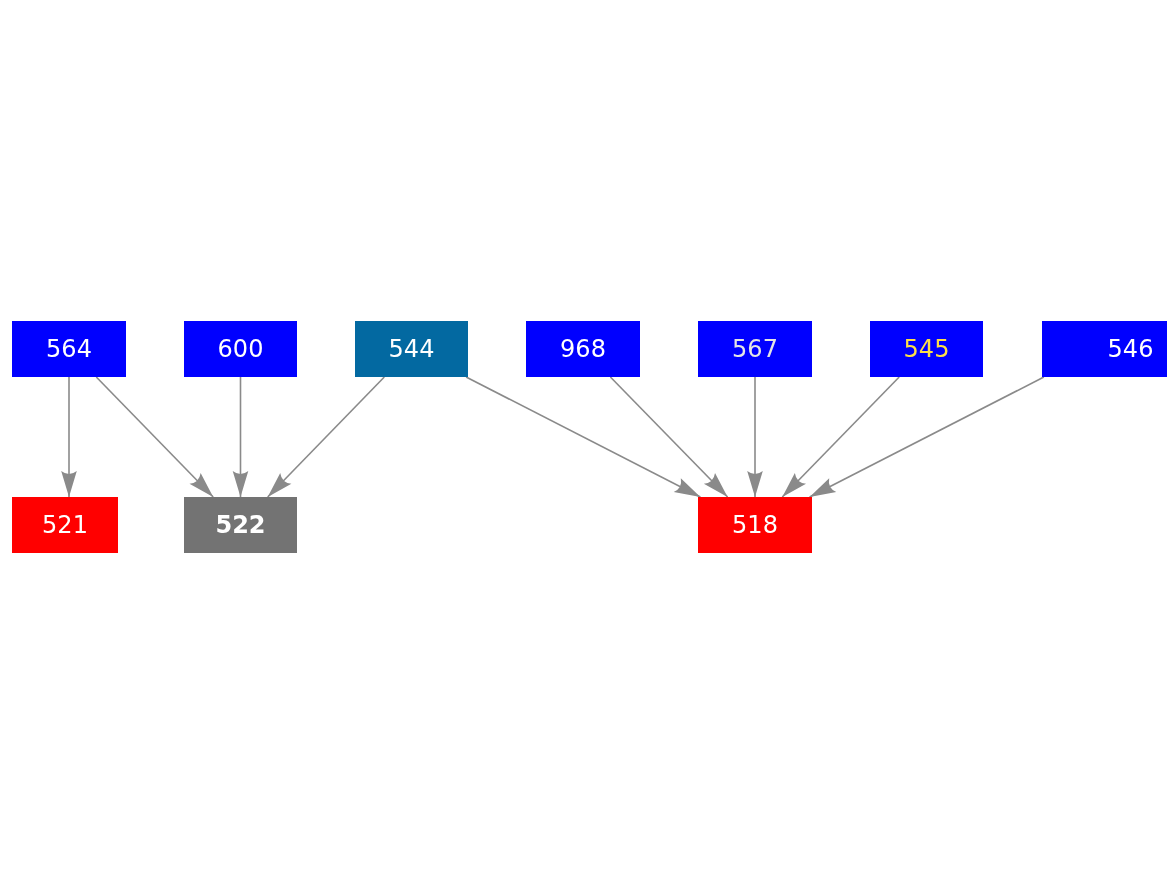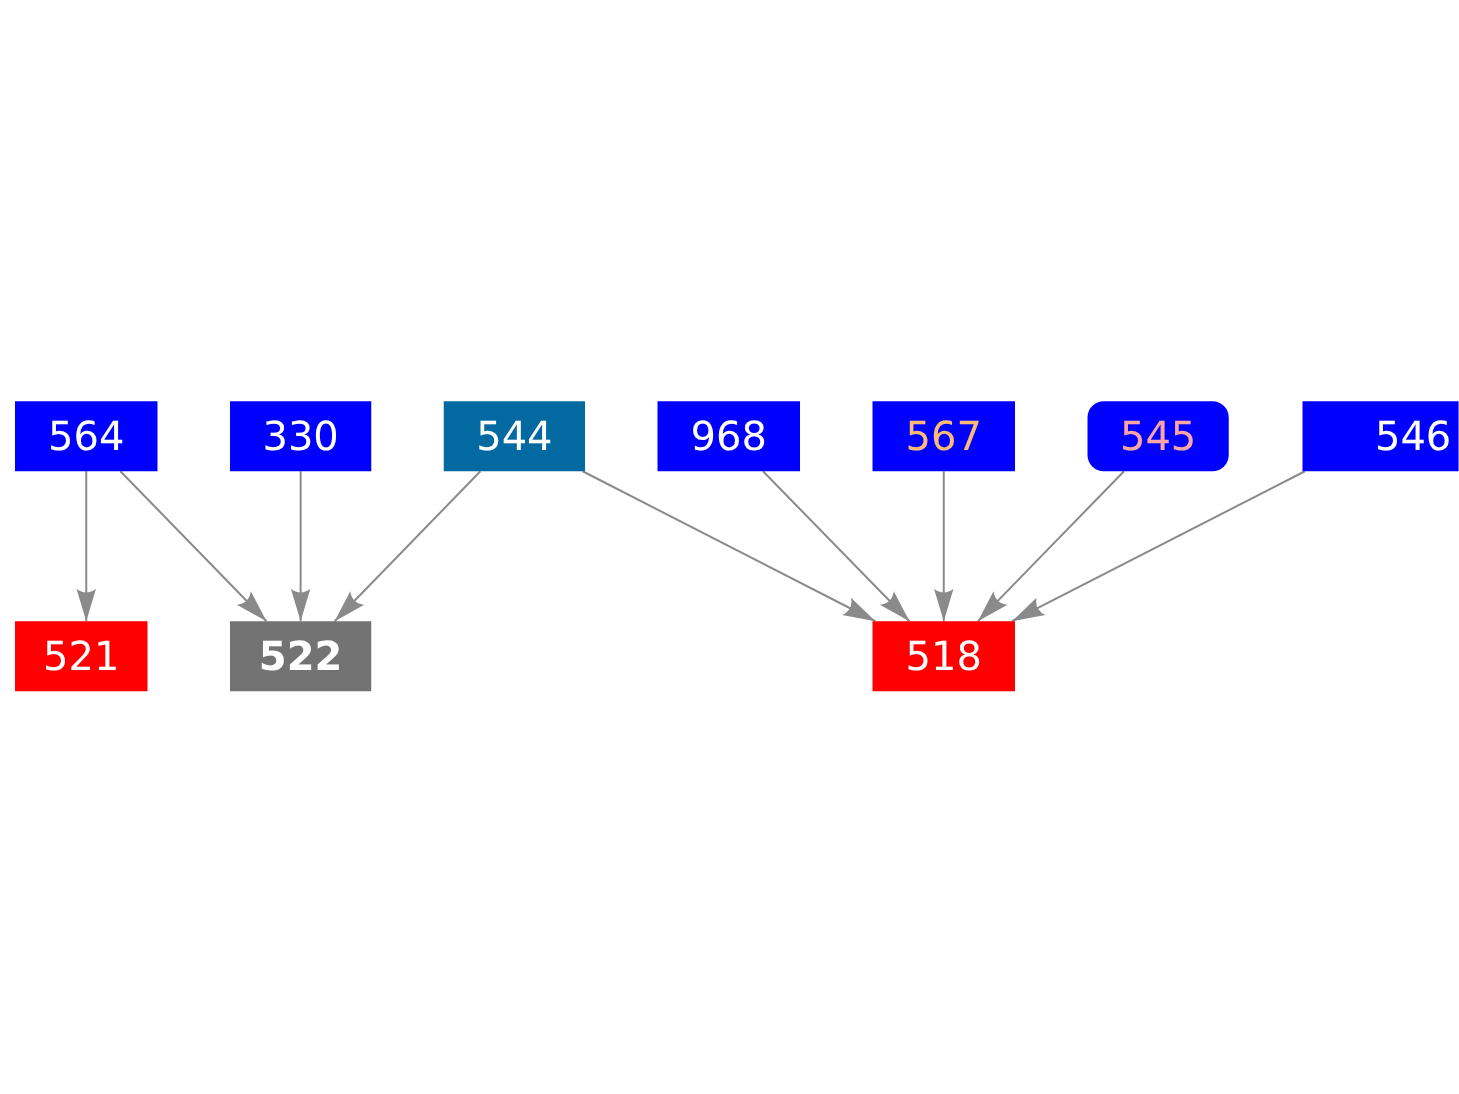--- a/index.html
+++ b/index.html
@@ -20,21 +20,21 @@
     left: 0;
     top: 0;
     width: 1167px;
     height: 875px;
   }
   .node {
     position: absolute;
     display: flex;
     align-items: center;
     justify-content: center;
-    font-size: 32px;
+    font-size: 24px;
     line-height: 1;
     user-select: none;
   }
 </style>
 </head>
 <body>
 
 <div class="canvas">
   <svg class="edge-layer" id="edge-layer" width="1167" height="875" viewBox="0 0 1167 875" xmlns="http://www.w3.org/2000/svg">
       <defs>
@@ -47,23 +47,23 @@
       <line x1="240.5" y1="377.0" x2="240.5" y2="497.0" stroke="#8a8a8a" stroke-width="1.6" marker-end="url(#arrow)"></line>
       <line x1="384.3" y1="377.0" x2="267.7" y2="497.0" stroke="#8a8a8a" stroke-width="1.6" marker-end="url(#arrow)"></line>
       <line x1="466.1" y1="377.0" x2="700.4" y2="497.0" stroke="#8a8a8a" stroke-width="1.6" marker-end="url(#arrow)"></line>
       <line x1="610.4" y1="377.0" x2="727.6" y2="497.0" stroke="#8a8a8a" stroke-width="1.6" marker-end="url(#arrow)"></line>
       <line x1="755.0" y1="377.0" x2="755.0" y2="497.0" stroke="#8a8a8a" stroke-width="1.6" marker-end="url(#arrow)"></line>
       <line x1="899.2" y1="377.0" x2="782.3" y2="497.0" stroke="#8a8a8a" stroke-width="1.6" marker-end="url(#arrow)"></line>
       <line x1="1043.9" y1="377.0" x2="809.6" y2="497.0" stroke="#8a8a8a" stroke-width="1.6" marker-end="url(#arrow)"></line>
     </svg>
   <div id="node-layer">
       <div class="node" style="left: 12px; top: 321px; width: 114px; height: 56px; background: rgb(0, 0, 255); color: rgb(255, 255, 255);">564</div>
-      <div class="node" style="left: 184px; top: 321px; width: 113px; height: 56px; background: rgb(0, 0, 255); color: rgb(255, 255, 255);">330</div>
+      <div class="node" style="left: 184px; top: 321px; width: 113px; height: 56px; background: rgb(0, 0, 255); color: rgb(255, 255, 255);">600</div>
       <div class="node" style="left: 355px; top: 321px; width: 113px; height: 56px; background: #0369a1; color: rgb(255, 255, 255);">544</div>
       <div class="node" style="left: 526px; top: 321px; width: 114px; height: 56px; background: rgb(0, 0, 255); color: rgb(255, 255, 255);">968</div>
-      <div class="node" style="left: 698px; top: 321px; width: 114px; height: 56px; background: rgb(0, 0, 255); color: #fdba74;">567</div>
-      <div class="node" style="left: 870px; top: 321px; width: 113px; height: 56px; background: rgb(0, 0, 255); color: #fca5a5; border-radius: 13px;">545</div>
+      <div class="node" style="left: 698px; top: 321px; width: 114px; height: 56px; background: rgb(0, 0, 255); color: #e5e5e5;">567</div>
+      <div class="node" style="left: 870px; top: 321px; width: 113px; height: 56px; background: rgb(0, 0, 255); color: #fde047;">545</div>
       <div class="node" style="left: 1042px; top: 321px; width: 113px; height: 56px; background: rgb(0, 0, 255); color: rgb(255, 255, 255); padding-left: 32px;">546</div>
       <div class="node" style="left: 12px; top: 497px; width: 106px; height: 56px; background: rgb(255, 0, 0); color: rgb(255, 255, 255);">521</div>
       <div class="node" style="left: 184px; top: 497px; width: 113px; height: 56px; background: #737373; color: rgb(255, 255, 255); font-weight: bold;">522</div>
       <div class="node" style="left: 698px; top: 497px; width: 114px; height: 56px; background: rgb(255, 0, 0); color: rgb(255, 255, 255);">518</div>
     </div>
 </div>
 
 </body></html>

